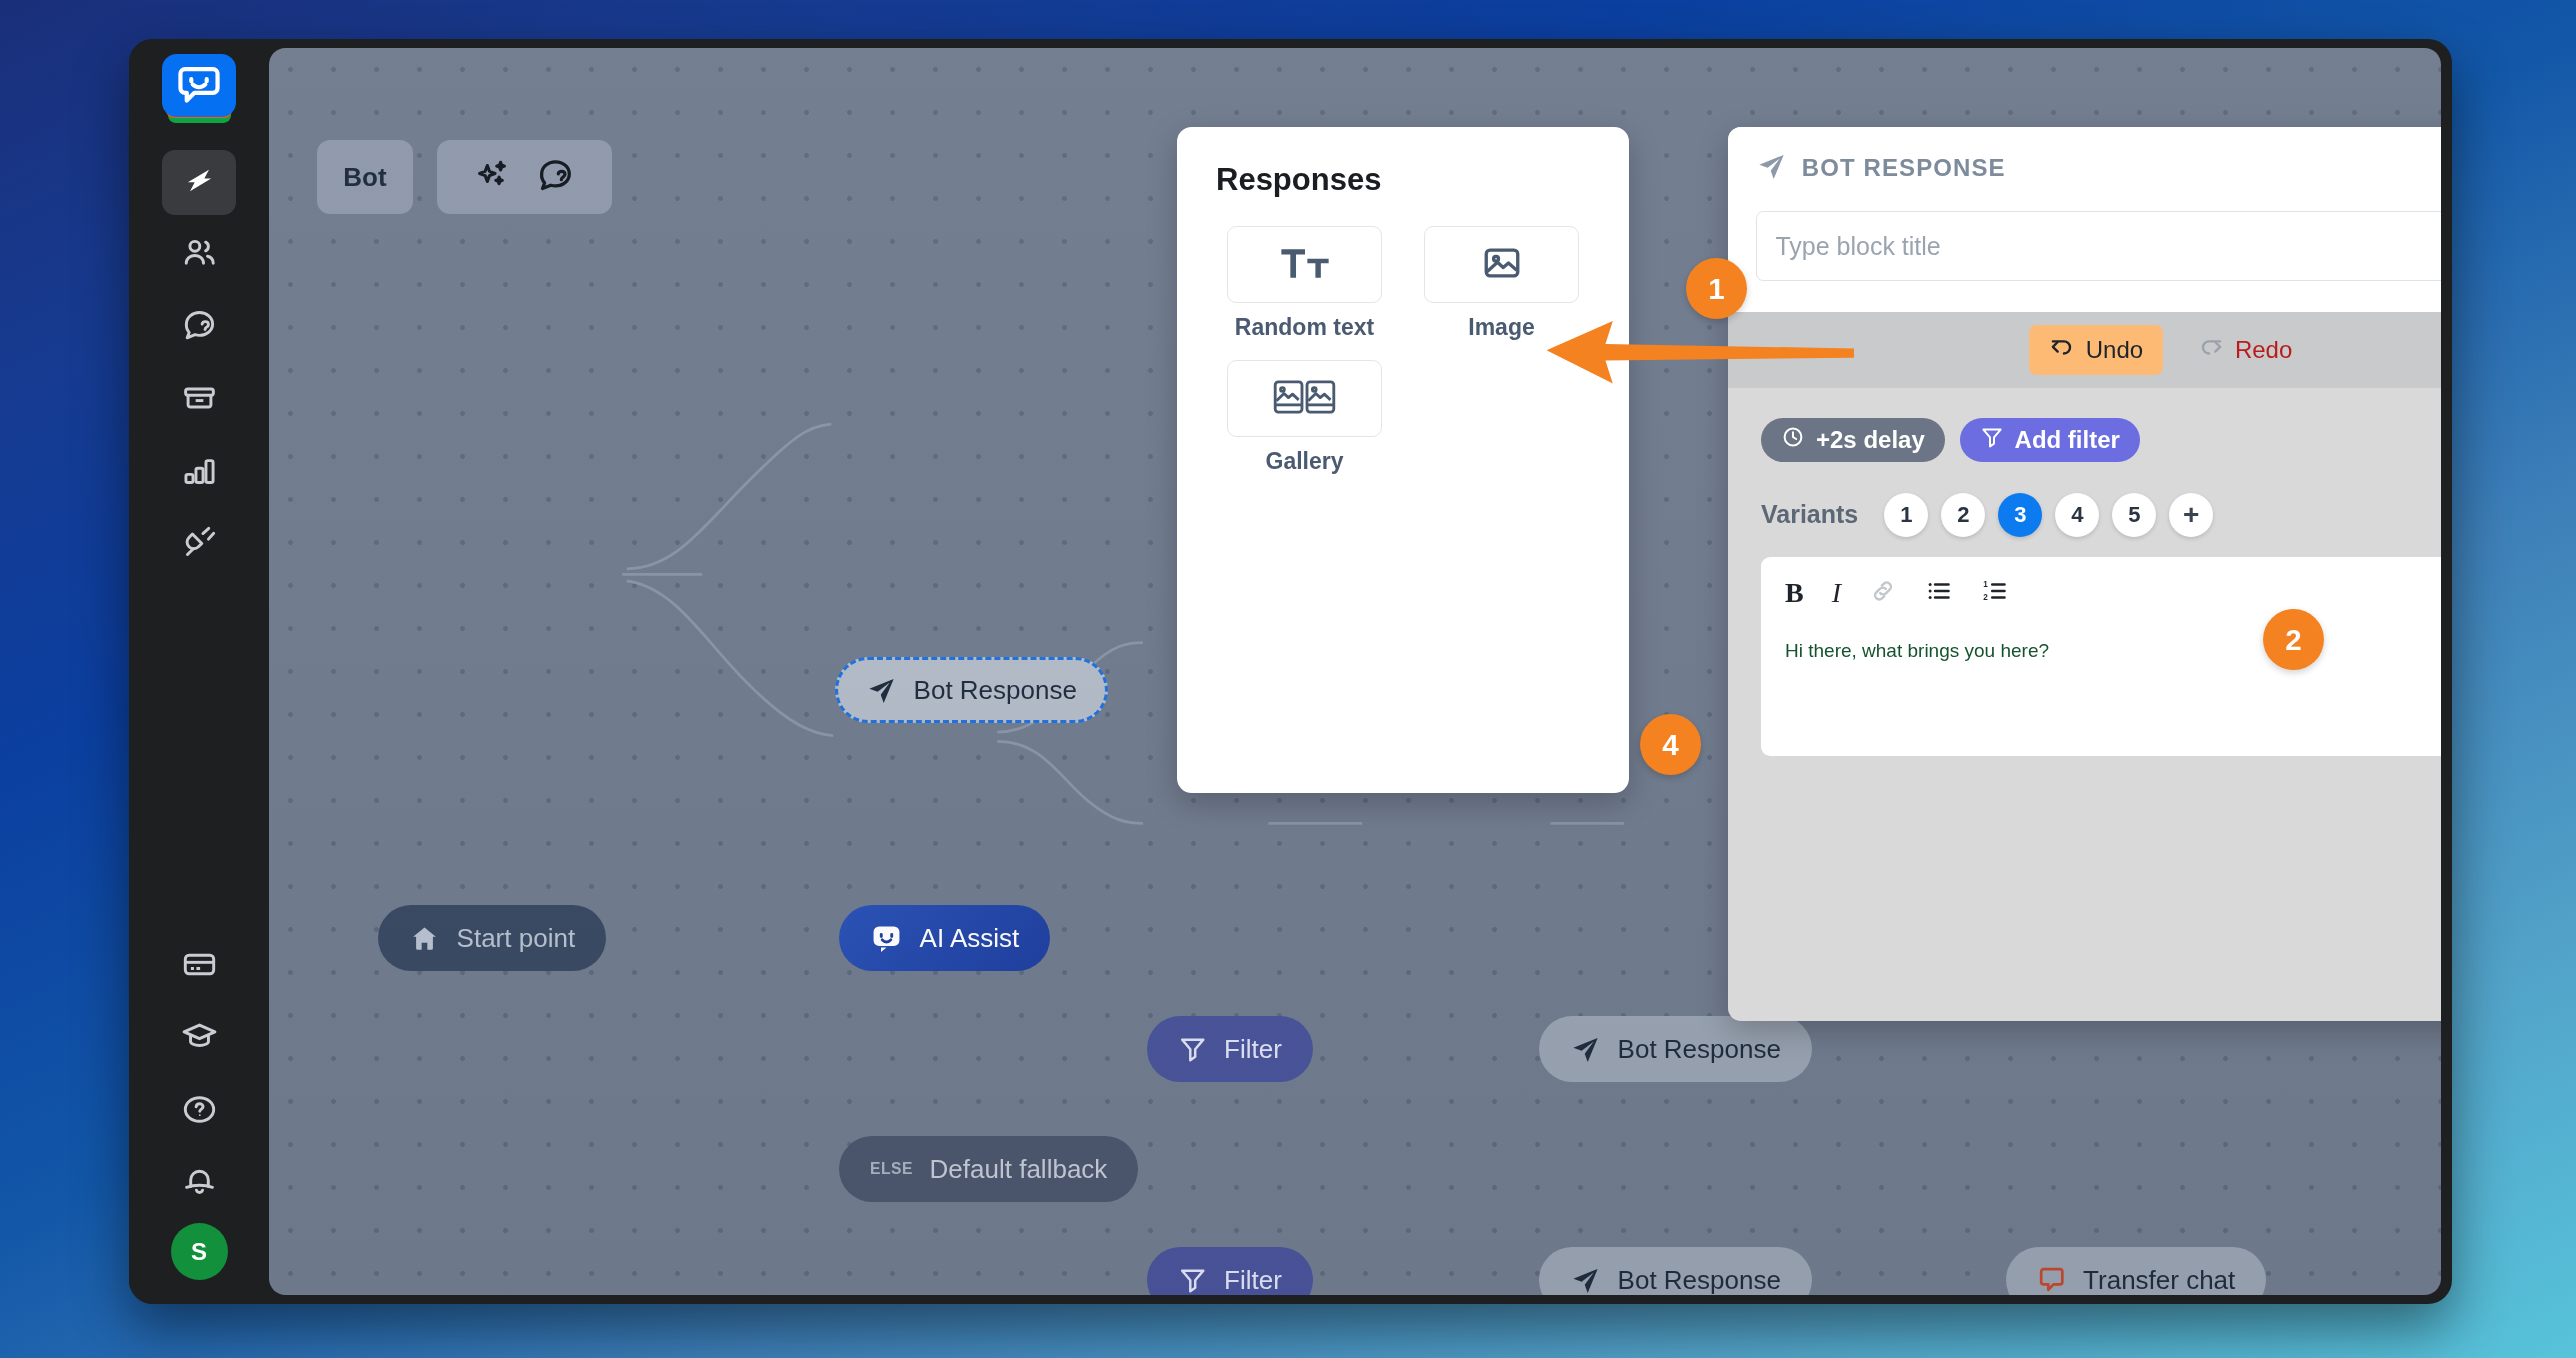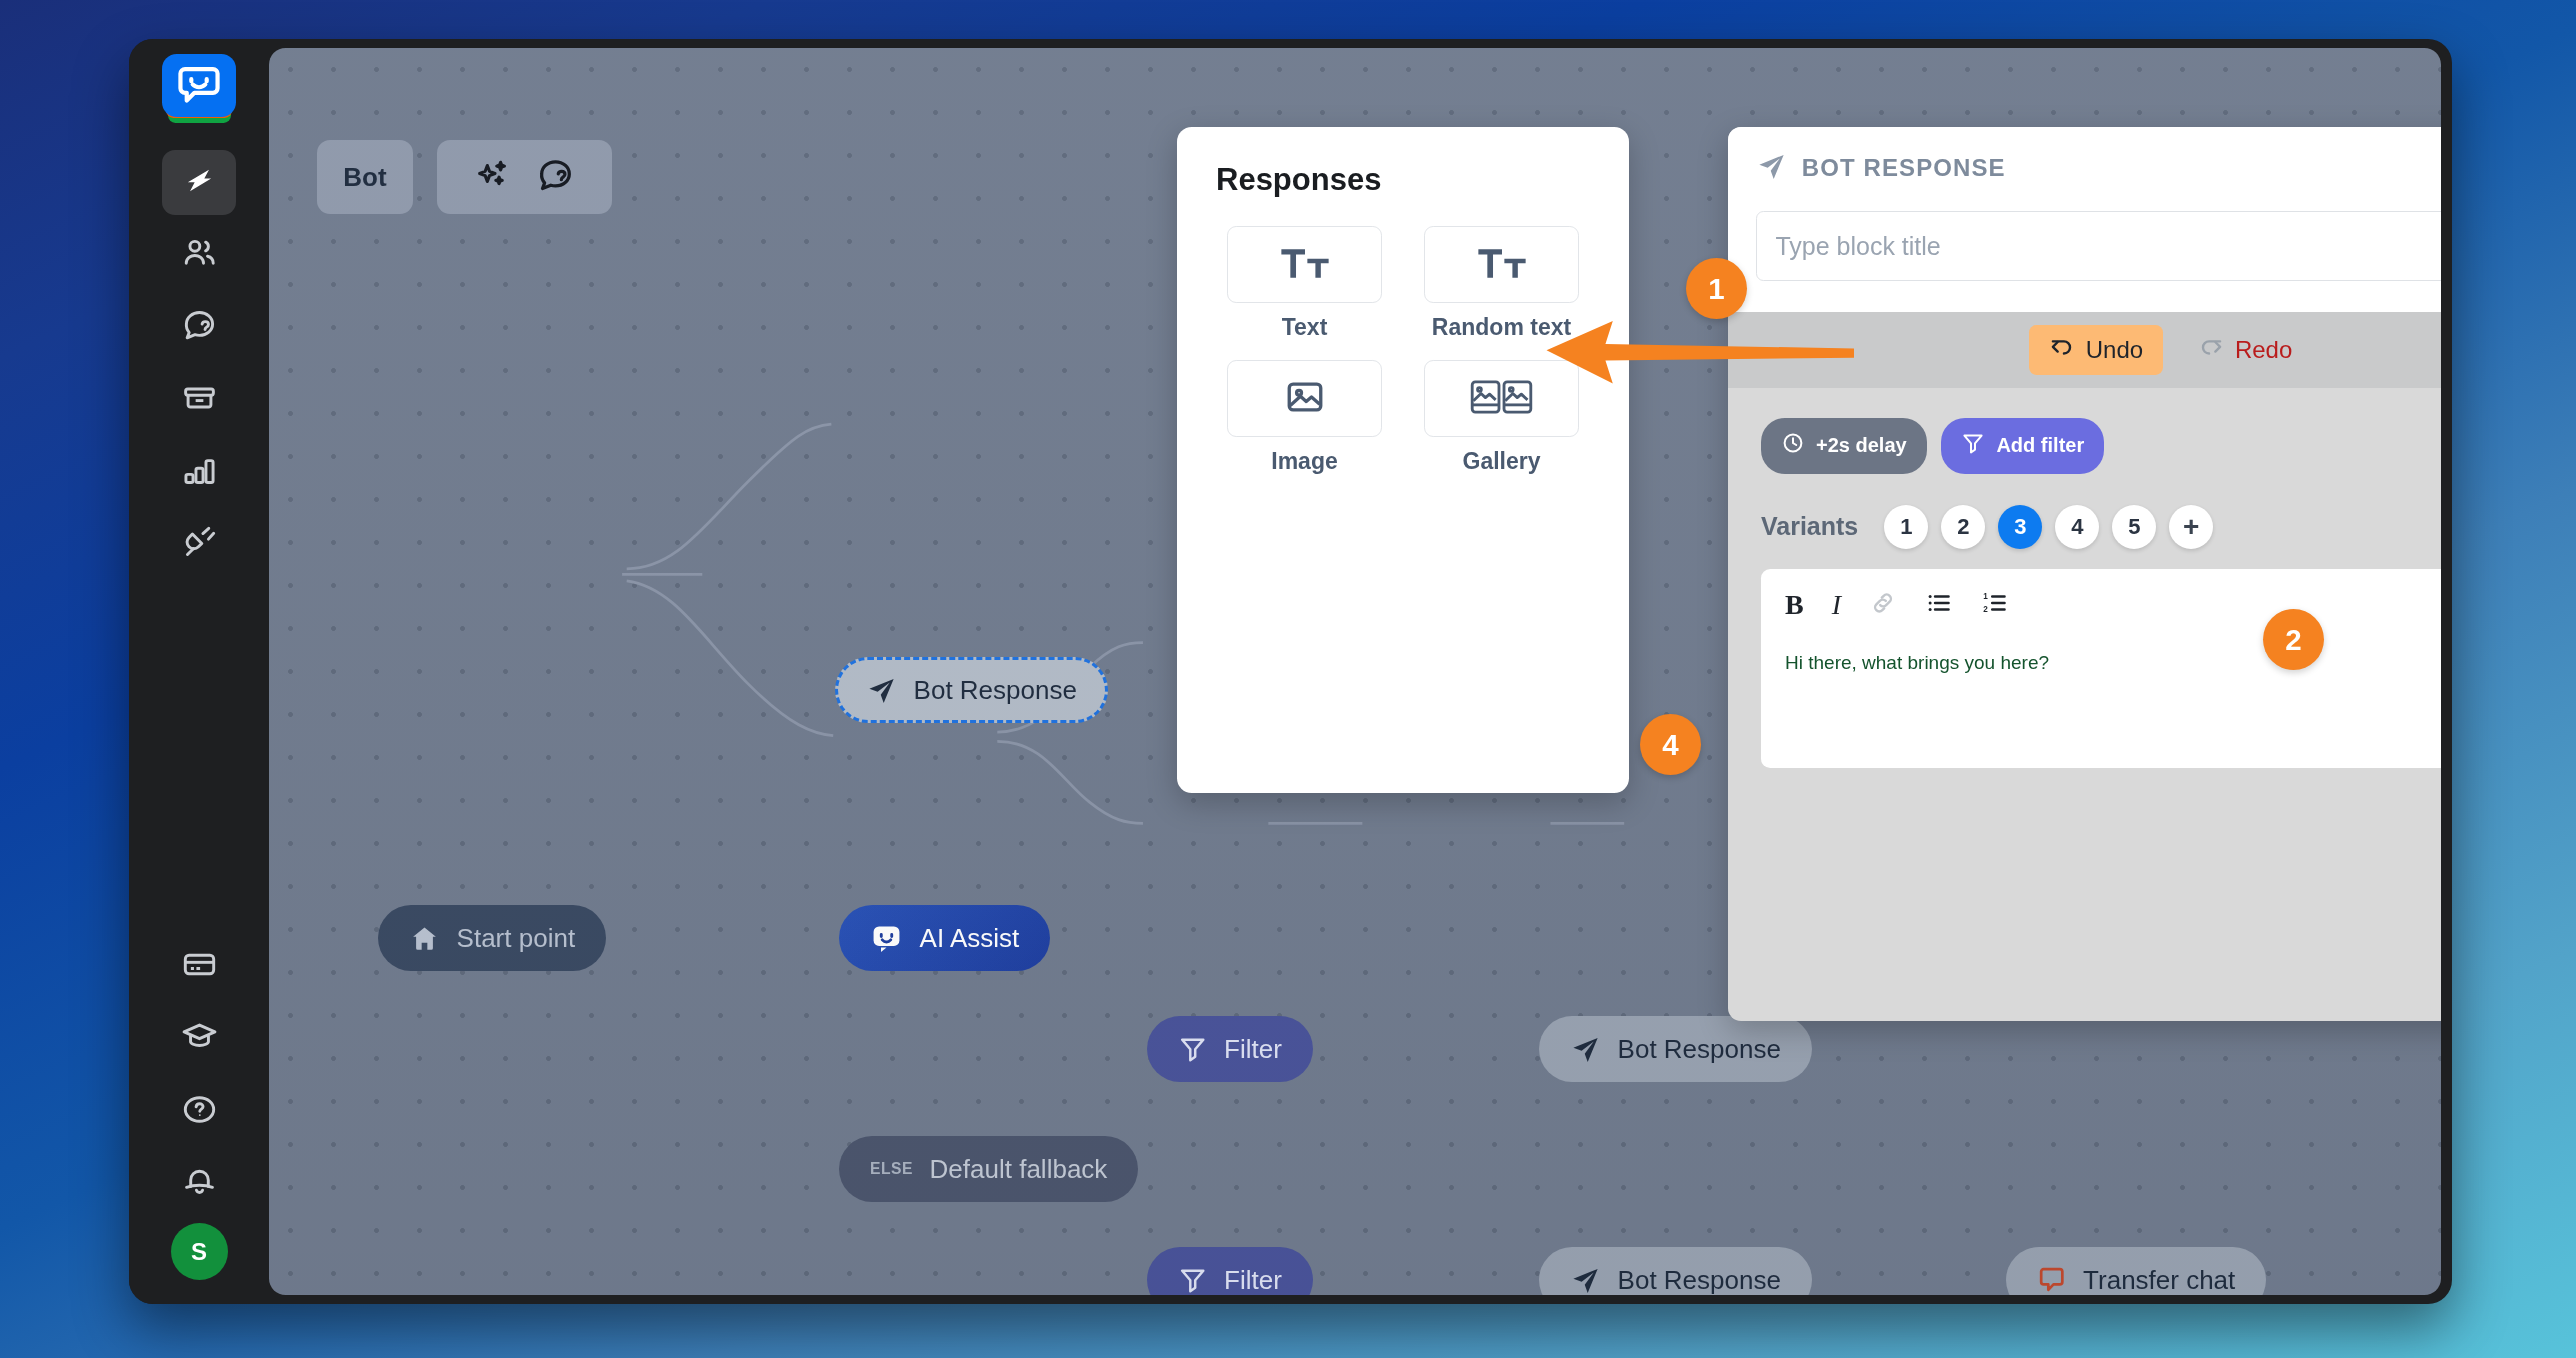--- a/index.html
+++ b/index.html
@@ -158,22 +158,22 @@
     display:flex; align-items:center; gap:11px;
     padding:9.2px 20px; border-radius:7.4px;
     font-size:24px; color:#1f242b;
   }
   .ub-btn.enabled { background:#fdba74; }
   .ub-btn.disabled { background:transparent; color:#b91c1c; }
   .editor-body { padding: 29.5px 33px 0 33px; position:relative; }
   .pill-row { display:flex; gap:14.8px; margin-bottom:31px;}
   .pill {
     display:flex; align-items:center; gap:11px;
-    height:56px; padding:0 20px; border-radius:24px;
-    font-size:20px; font-weight:600; color:#fff;
+    height:44px; padding:0 20px; border-radius:24px;
+    font-size:24px; font-weight:600; color:#fff;
   }
   .pill-delay { background:#6c7585; }
   .pill-filter { background:#6b6de0; }
   .variants-row { display:flex; align-items:center; gap:13px; margin-bottom:20px; position:relative;}
   .variants-label { font-size:25px; font-weight:600; color:#5d6877; margin-right:13px;}
   .vchip {
     width:44px;height:44px;border-radius:50%;
     background:#fff;color:#2b3442;font-size:22px;font-weight:600;
     display:flex;align-items:center;justify-content:center;
     box-shadow:0 1.8px 4.6px rgba(0,0,0,.14);
@@ -426,31 +426,20 @@
             <path d="M5.4 3.4h13.2a2 2 0 0 1 2 2v8.4a2 2 0 0 1-2 2h-5.2l-4.2 4.4v-4.4H5.4a2 2 0 0 1-2-2V5.4a2 2 0 0 1 2-2z"></path>
           </svg>
       </span>
       <span>Transfer chat</span>
     </div>
 
     <div class="responses-panel" style="left:908px; top:79px;">
       <div class="responses-title">Responses</div>
       <div class="resp-grid">
 
-        <div class="resp-cell">
-          <div class="resp-card">
-            <span>
-              <svg width="52" height="37" viewBox="0 0 44 30" fill="currentColor">
-                  <path d="M2 3h20v4.4h-7.6V27h-4.8V7.4H2V3z"></path>
-                  <path d="M24 11h18v3.8h-6.6V27h-4.6V14.8H24V11z"></path>
-                </svg>
-            </span>
-          </div>
-          <div class="resp-label">Text</div>
-        </div>
 
         <div class="resp-cell">
           <div class="resp-card">
             <span>
               <svg width="52" height="37" viewBox="0 0 44 30" fill="currentColor">
                   <path d="M2 3h20v4.4h-7.6V27h-4.8V7.4H2V3z"></path>
                   <path d="M24 11h18v3.8h-6.6V27h-4.6V14.8H24V11z"></path>
                 </svg>
             </span>
           </div>

